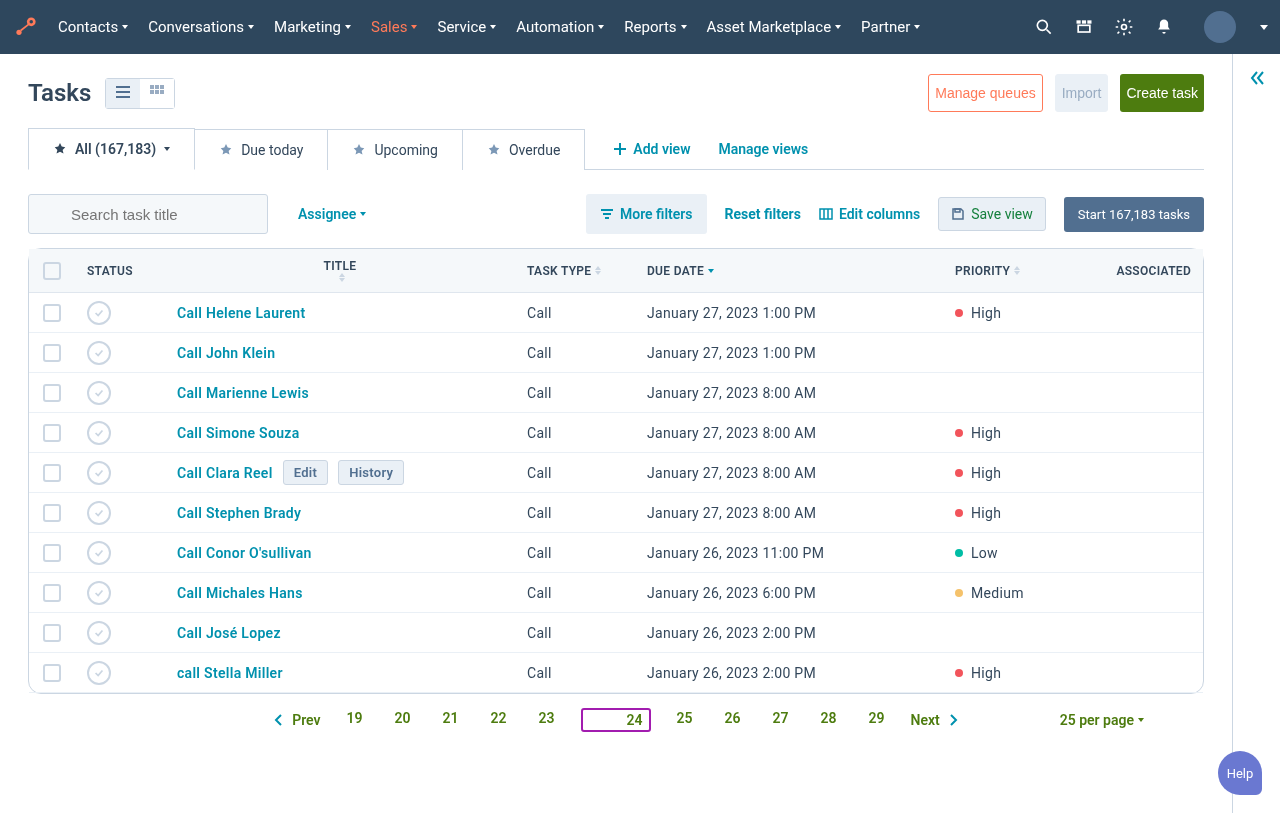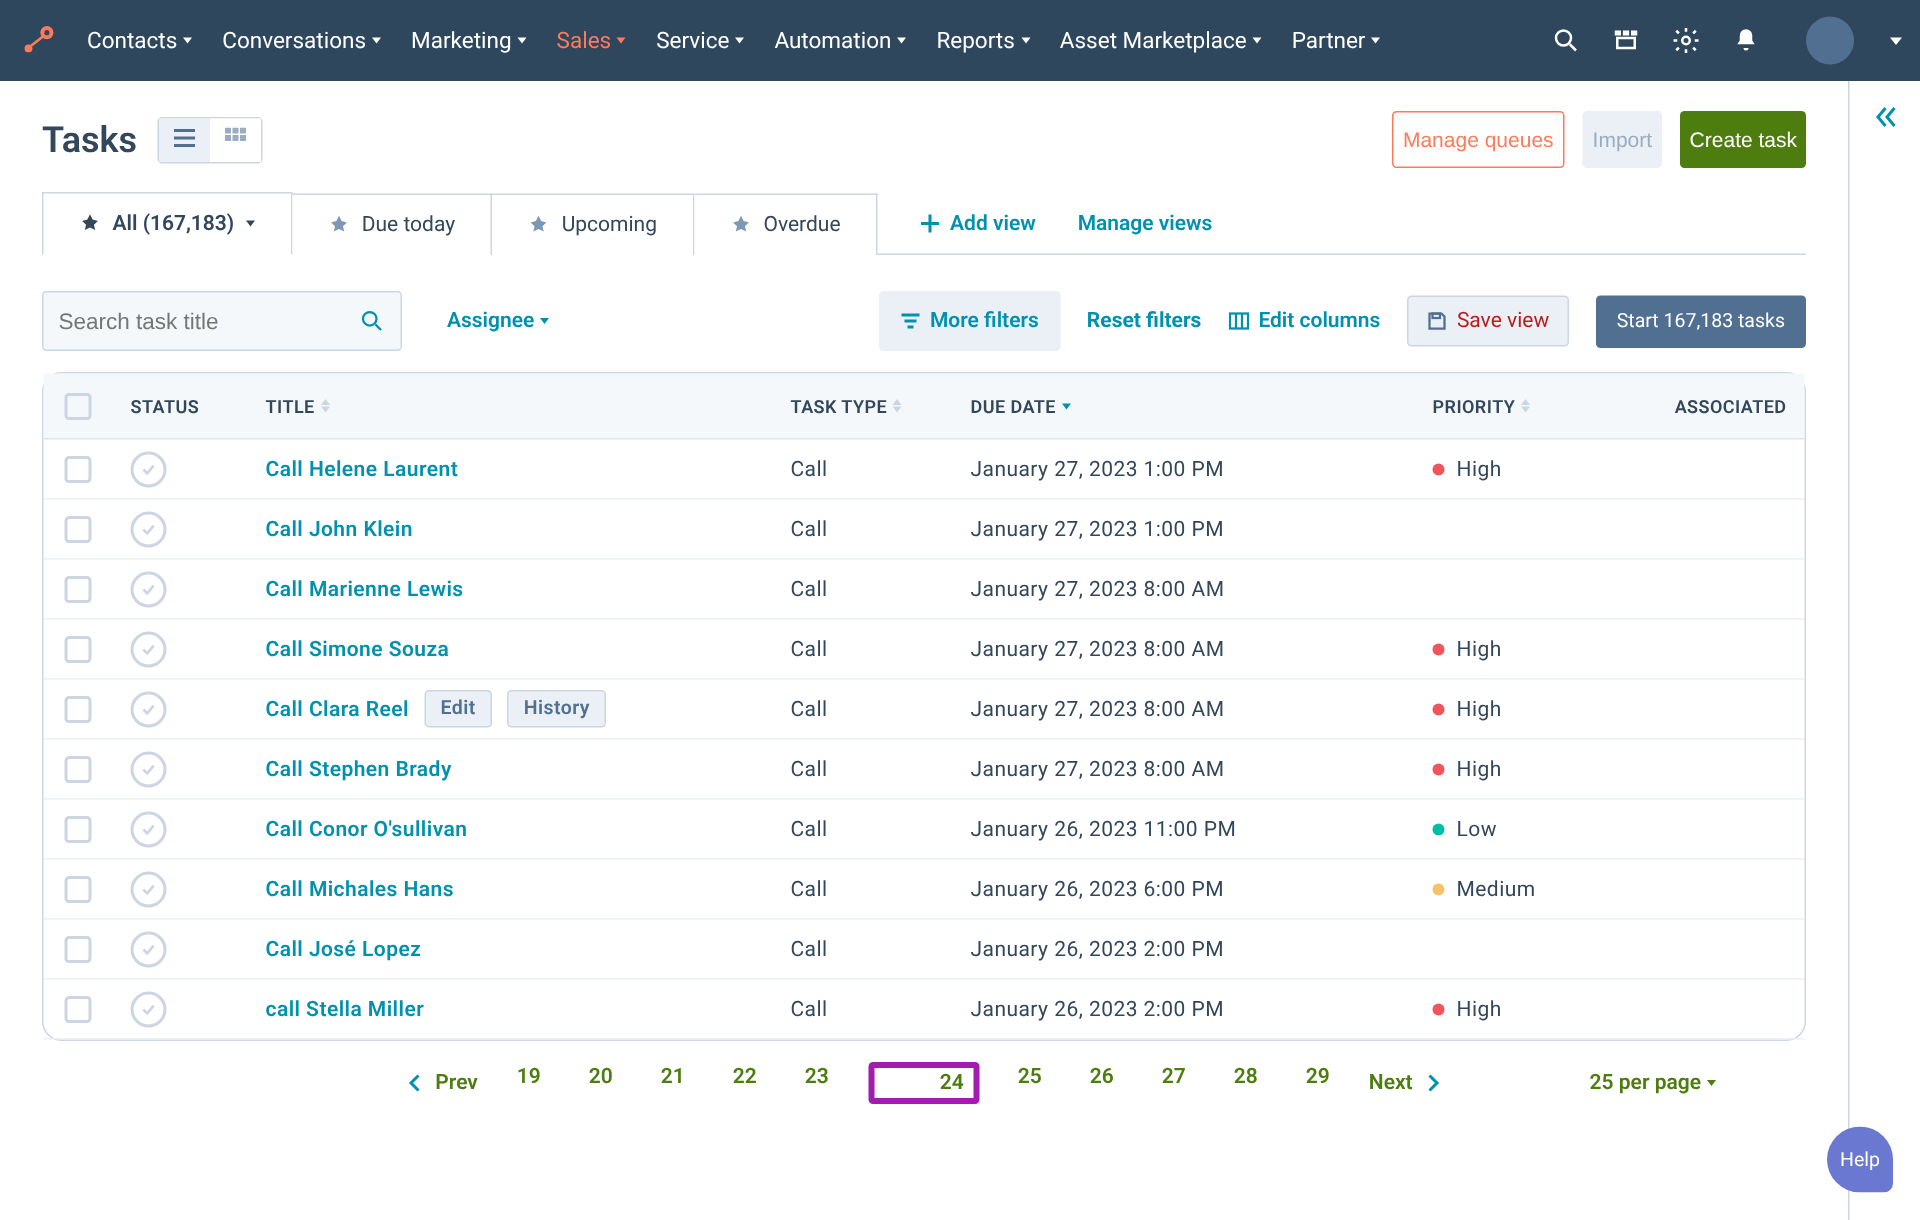--- a/index.html
+++ b/index.html
@@ -29,51 +29,51 @@
 .btn-primary { background: #4d7c0f; color: #fff; }
 .tabs-row { display: flex; align-items: center; border-bottom: 1px solid #cbd6e2; gap: 0; }
 .tab { border: 1px solid #cbd6e2; border-bottom: none; padding: 12px 24px; display: flex; align-items: center; gap: 8px; cursor: pointer; background: #fff; font-size: 14px; margin-bottom:-1px;}
 .tab:not(:first-child){ border-left:none;}
 .tab.active { font-weight: 600; border-bottom: 1px solid #fff; }
 .tab svg { width: 14px; height: 14px; fill: #7c98b6; }
 .tabs-actions { display: flex; gap: 28px; margin-left: 28px; }
 .link-action { display: flex; align-items: center; gap: 6px; color: #0091ae; font-weight: 600; cursor: pointer; }
 .filters-row { display: flex; align-items: center; margin-top: 24px; margin-bottom: 14px; gap: 16px; }
 .search-box { border: 1px solid #cbd6e2; border-radius: 3px; display: flex; align-items: center; padding: 0 10px; width: 240px; height: 40px; background:#f5f8fa;}
-.search-box input { border: none; outline: none; flex: 1; font-size: 15px; color: #516f90; background:transparent;}
+.search-box input { border: none; outline: none; flex: 1; font-size: 15px; color: #516f90; background:transparent;margin-left:32px;}
 .assignee { color: #0091ae; font-weight: 600; cursor: pointer; display:flex; align-items:center; gap:4px; margin-left:14px;}
 .filters-right { margin-left: auto; display: flex; align-items: center; gap: 18px; }
 .chip { background: #eaf0f6; color: #0091ae; font-weight: 600; padding: 12px 14px; border-radius: 3px; cursor: pointer; display:flex; align-items:center; gap:6px;}
 .reset { color: #0091ae; font-weight: 700; cursor: pointer; }
 .edit-cols { color: #0091ae; font-weight: 600; cursor: pointer; display:flex; align-items:center; gap:6px;}
-.save-view { border:1px solid #cbd6e2; padding:8px 12px; border-radius:3px; cursor:pointer; display:flex; align-items:center; gap:6px; color:#b91c1c; background:#eaf0f6;}
+.save-view { border:1px solid #cbd6e2; padding:8px 12px; border-radius:3px; cursor:pointer; display:flex; align-items:center; gap:6px; color:#15803d; background:#eaf0f6;}
 .start-btn { background: #516f90; color:#fff; padding:10px 14px; border-radius:3px; cursor:pointer; font-size:13px;}
 .table { border:1px solid #cbd6e2; border-radius:13px;}
 .thead { display:flex; background:#f5f8fa; border-bottom:1px solid #dfe6ee; align-items:center; height:44px;}
 .th, .td { padding:0 12px; font-size:12px; font-weight:600; color:#33475b; letter-spacing:0.3px; display:flex; align-items:center;}
-.th.status{width:90px;} .th.title{width:350px;} .th.type{width:120px;} .th.due{flex:1;} .th.priority{width:150px;} .th.assoc{width:110px; justify-content:flex-end;}
+.th.status{width:90px;} .th.title{width:350px;flex-direction:column;} .th.type{width:120px;} .th.due{flex:1;} .th.priority{width:150px;} .th.assoc{width:110px; justify-content:flex-end;}
 .check-col{width:46px; display:flex; justify-content:center; align-items:center;}
 .checkbox{width:18px; height:18px; border:2px solid #cbd6e2; border-radius:3px; cursor:pointer;}
 .sort-arrow{margin-left:4px;}
 .tbody{}
 .row { display:flex; align-items:center; height:40px; border-bottom:1px solid #eaf0f6; position:relative;}
 .row .td{font-size:14px; font-weight:400;}
 .td.status{width:90px;}
 .td.title{width:350px; color:#0091ae; font-weight:600; gap:10px;}
 .td.type{width:120px;}
 .td.due{flex:1;}
 .td.priority{width:150px; gap:8px;}
 .td.assoc{width:110px;}
 .status-circle{width:24px; height:24px; border:2px solid #cbd6e2; border-radius:50%; display:flex; align-items:center; justify-content:center; cursor:pointer;}
 .status-circle svg{width:12px; height:12px; stroke:#cbd6e2;}
 .pri-dot{width:8px; height:8px; border-radius:50%;}
 .hover-btn{font-size:13px; border:1px solid #cbd6e2; background:#eaf0f6; color:#516f90; padding:4px 10px; border-radius:3px; cursor:pointer;}
 .pager{display:flex; align-items:center; justify-content:center; margin-top:14px; gap:20px; font-weight:600; color:#4d7c0f; position:relative;}
 .page-btn{cursor:pointer; padding:2px 6px;}
-.page-btn.current{border:4px solid #a21caf; border-radius:3px;padding-left:44px;}
+.page-btn.current{border:2px solid #a21caf; border-radius:3px;padding-left:44px;}
 .per-page{position:absolute; right:60px; cursor:pointer; display:flex; align-items:center; gap:4px;}
 .help-bubble{position:fixed; right:18px; bottom:18px; width:44px; height:44px; border-radius:22px 22px 6px 22px; background:#6a78d1; color:#fff; display:flex; align-items:center; justify-content:center; font-size:13px; cursor:pointer;}
 .caret-down{width:0;height:0;border-left:4px solid transparent;border-right:4px solid transparent;border-top:5px solid currentColor; display:inline-block;}
 .caret-down.sm{border-left-width:3px;border-right-width:3px;border-top-width:4px;}
 .sort-icon{display:inline-flex; flex-direction:column; gap:1px;}
 .sort-icon span{width:0;height:0;border-left:3px solid transparent;border-right:3px solid transparent;}
 .sort-icon .up{border-bottom:4px solid #cbd6e2;}
 .sort-icon .dn{border-top:4px solid #cbd6e2;}
 </style>
 </head>

